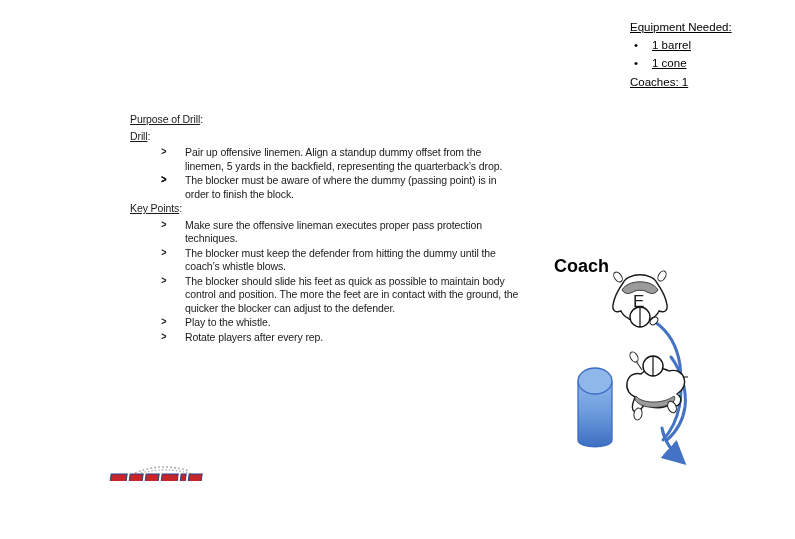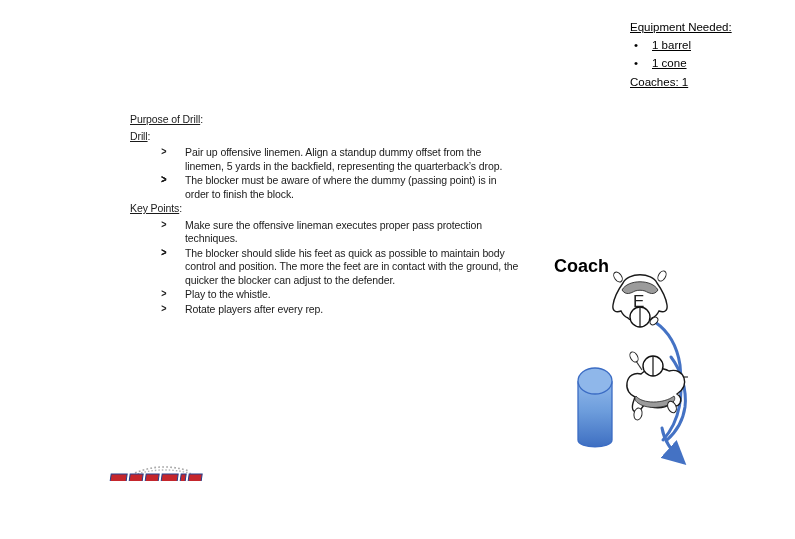--- a/index.html
+++ b/index.html
@@ -70,21 +70,21 @@
       <li><span class="bm">&gt;</span></li>
       <li><span class="bm">&gt;</span></li>
       <li><span class="bm">&gt;</span><span>The blocker must be aware of where the dummy (passing point) is in order to finish the block.</span></li>
     </ul>
   </div>
 
   <div class="sec">
     <p class="sec-head"><span class="hd">Key Points</span><span>:</span></p>
     <ul class="bullets">
       <li><span class="bm">&gt;</span><span>Make sure the offensive lineman executes proper pass protection techniques.</span></li>
-      <li><span class="bm">&gt;</span></li>
+      <li><span class="bm">&gt;</span><span>The blocker must keep the defender from hitting the dummy until the coach’s whistle blows.</span></li>
       <li><span class="bm">&gt;</span><span>The blocker should slide his feet as quick as possible to maintain body control and position.  The more the feet are in contact with the ground, the quicker the blocker can adjust to the defender.</span></li>
       <li><span class="bm">&gt;</span><span>Play to the whistle.</span></li>
       <li><span class="bm">&gt;</span><span>Rotate players after every rep.</span></li>
     </ul>
   </div>
 
 </div>
 
 <div class="coach-label">Coach</div>
 

